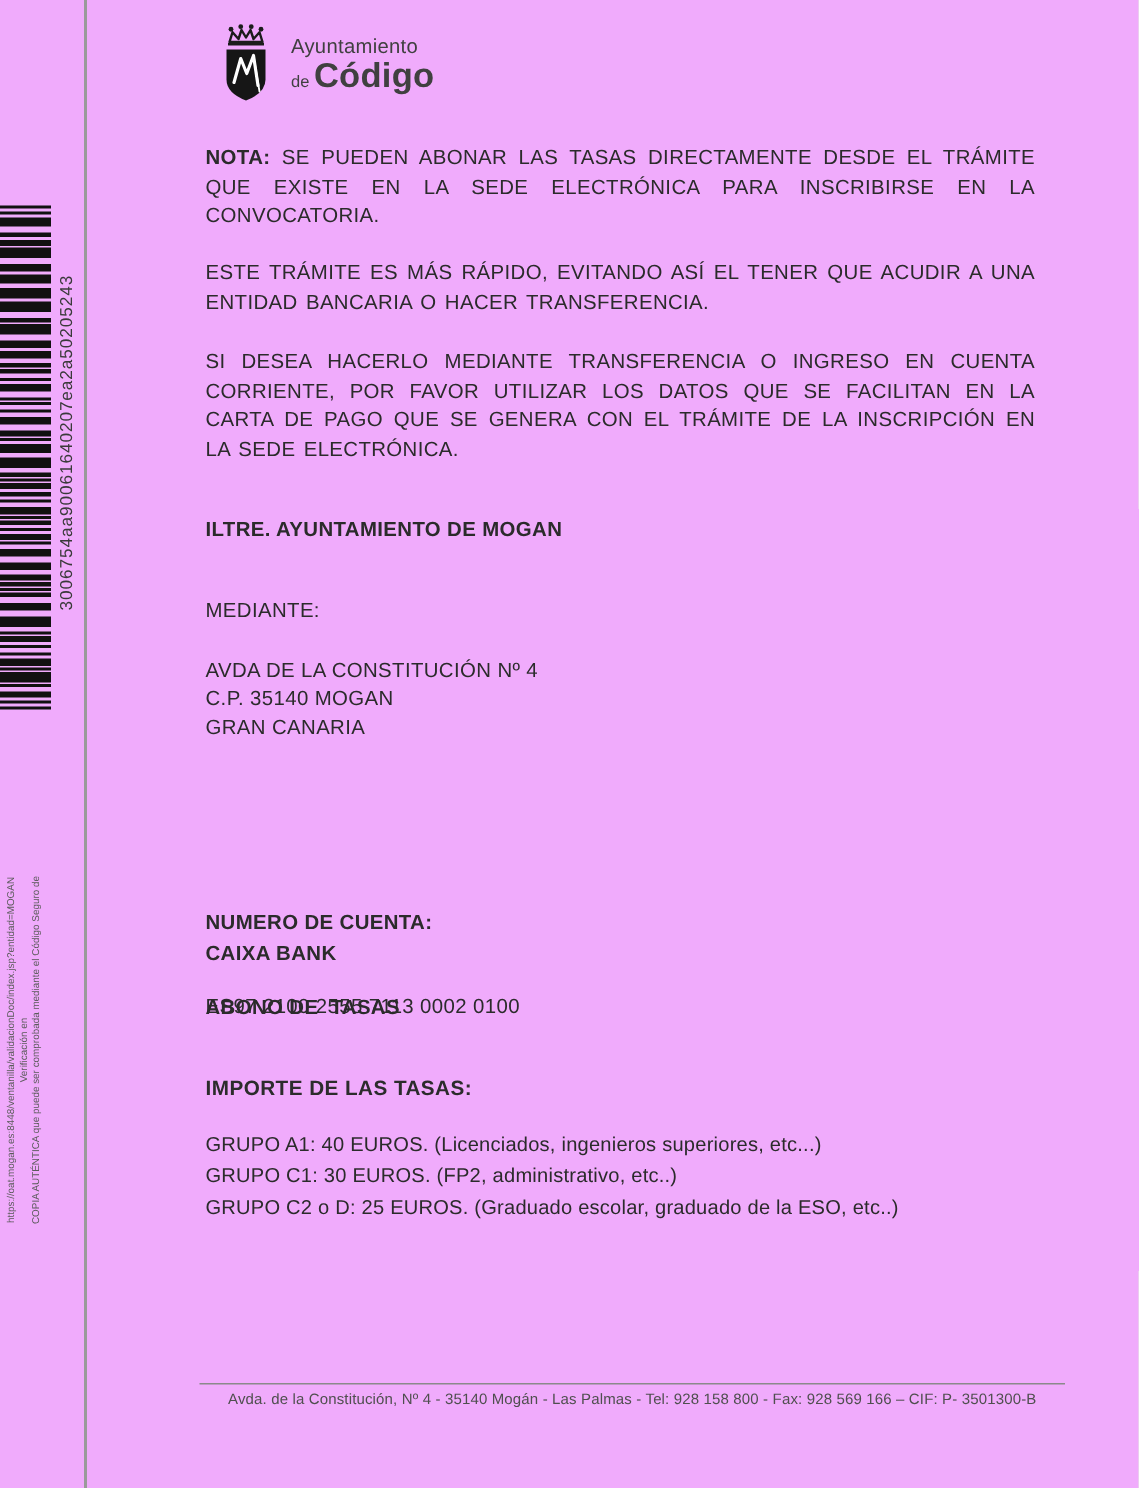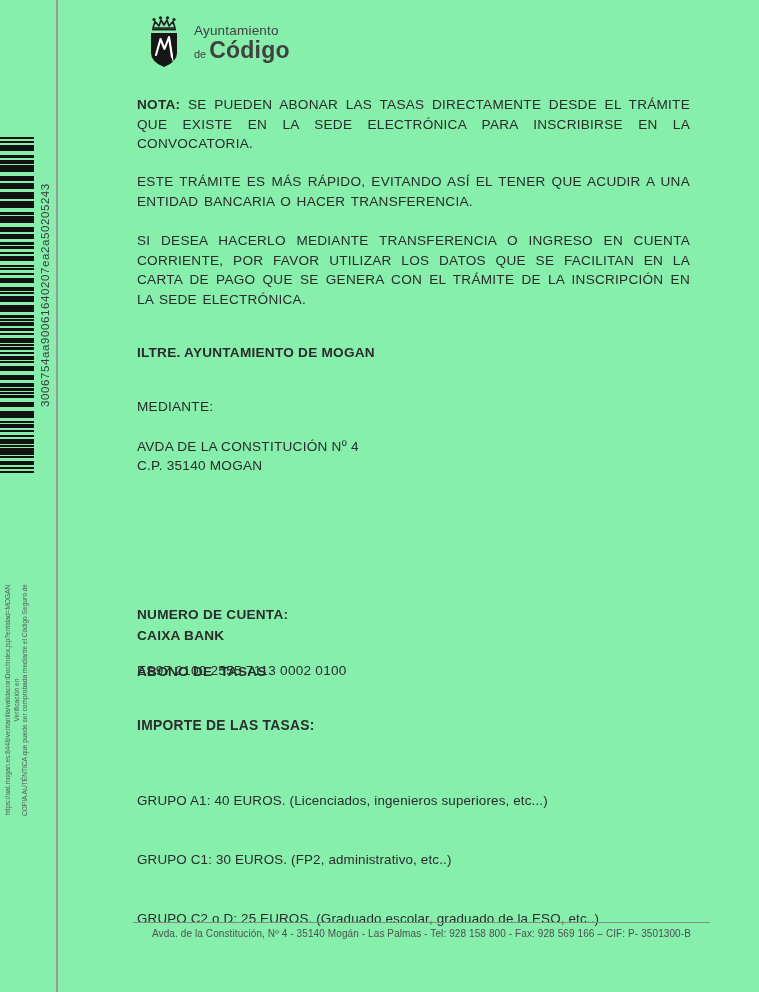--- a/index.html
+++ b/index.html
@@ -1,19 +1,19 @@
 <!DOCTYPE html>
 <html><head>
 <meta charset="utf-8">
 <style>
   * { margin:0; padding:0; box-sizing:border-box; }
   html,body { background:#e8e8e8; }
   .page {
     position:relative; width:759px; height:992px; margin:0 auto;
-    background:#86efac; overflow:hidden;
+    background:#f0abfc; overflow:hidden;
     font-family:"Liberation Sans", sans-serif; color:#2c2c2c;
   }
   
   .vline { position:absolute; left:56px; top:0; width:2px; height:992px; background:#9a9a9a; }
   .barcode { position:absolute; left:0; top:137px; width:34px; height:336px; }
   .barcode .bar { width:100%; background:#111; }
   .barcode-number {
     position:absolute; left:39px; top:407px;
     transform:rotate(-90deg); transform-origin:0 0;
     font-size:11.5px; letter-spacing:0.6px; color:#3a3a3a; white-space:nowrap;
@@ -37,21 +37,21 @@
   .para {
     text-align:justify; font-size:13.6px; line-height:19.5px;
     letter-spacing:0.25px; word-spacing:1.5px; color:#2b2b2b;
   }
   .b { font-weight:700; }
   .center-line { position:absolute; left:137px; width:553px; 
     font-size:13.6px; letter-spacing:0.25px; color:#2b2b2b; }
   .addr { line-height:19px; }
   .acct { line-height:19px; white-space:pre-wrap; }
   .fees-heading { font-weight:700; font-size:13.8px; letter-spacing:0.3px; }
-  .fee-line { font-size:13.4px; line-height:21px; letter-spacing:0.15px; color:#2b2b2b;margin-top:38px; }
+  .fee-line { font-size:13.4px; line-height:21px; letter-spacing:0.15px; color:#2b2b2b; }
   
   .footer-rule { position:absolute; left:133px; top:922px; width:577px; height:1px; background:#8a8a8a; }
   .footer-text { position:absolute; left:133px; top:928px; width:577px; text-align:center;
     font-size:10px; color:#4f4f4f; letter-spacing:0.1px; }
 </style>
 </head>
 <body>
 
 <div class="page">
 
@@ -150,20 +150,21 @@
   </div>
   <div class="content para" style="top:172px;">ESTE TRÁMITE ES MÁS RÁPIDO, EVITANDO ASÍ EL TENER QUE ACUDIR A UNA ENTIDAD BANCARIA O HACER TRANSFERENCIA.</div>
   <div class="content para" style="top:231px;">SI DESEA HACERLO MEDIANTE TRANSFERENCIA O INGRESO EN CUENTA CORRIENTE, POR FAVOR UTILIZAR LOS DATOS QUE SE FACILITAN EN LA CARTA DE PAGO QUE SE GENERA CON EL TRÁMITE DE LA INSCRIPCIÓN EN LA SEDE ELECTRÓNICA.</div>
 
   <div class="center-line b" style="top:345px;">ILTRE. AYUNTAMIENTO DE MOGAN</div>
   <div class="center-line" style="top:399px;">MEDIANTE:</div>
 
   <div class="center-line addr" style="top:437px;">
     <div>AVDA DE LA CONSTITUCIÓN Nº 4</div>
     <div>C.P. 35140 MOGAN</div>
+    <div>GRAN CANARIA</div>
   </div>
 
   <div class="center-line acct b" style="top:567px;">
     <div>NUMERO DE CUENTA:</div>
     <div>ABONO DE  TASAS</div>
   </div>
   <div class="center-line b" style="top:628px;">CAIXA BANK</div>
   <div class="center-line" style="top:663px;">ES97 2100 2555 7113 0002 0100</div>
 
   <div class="content fees-heading" style="top:718px;">IMPORTE DE LAS TASAS:</div>

